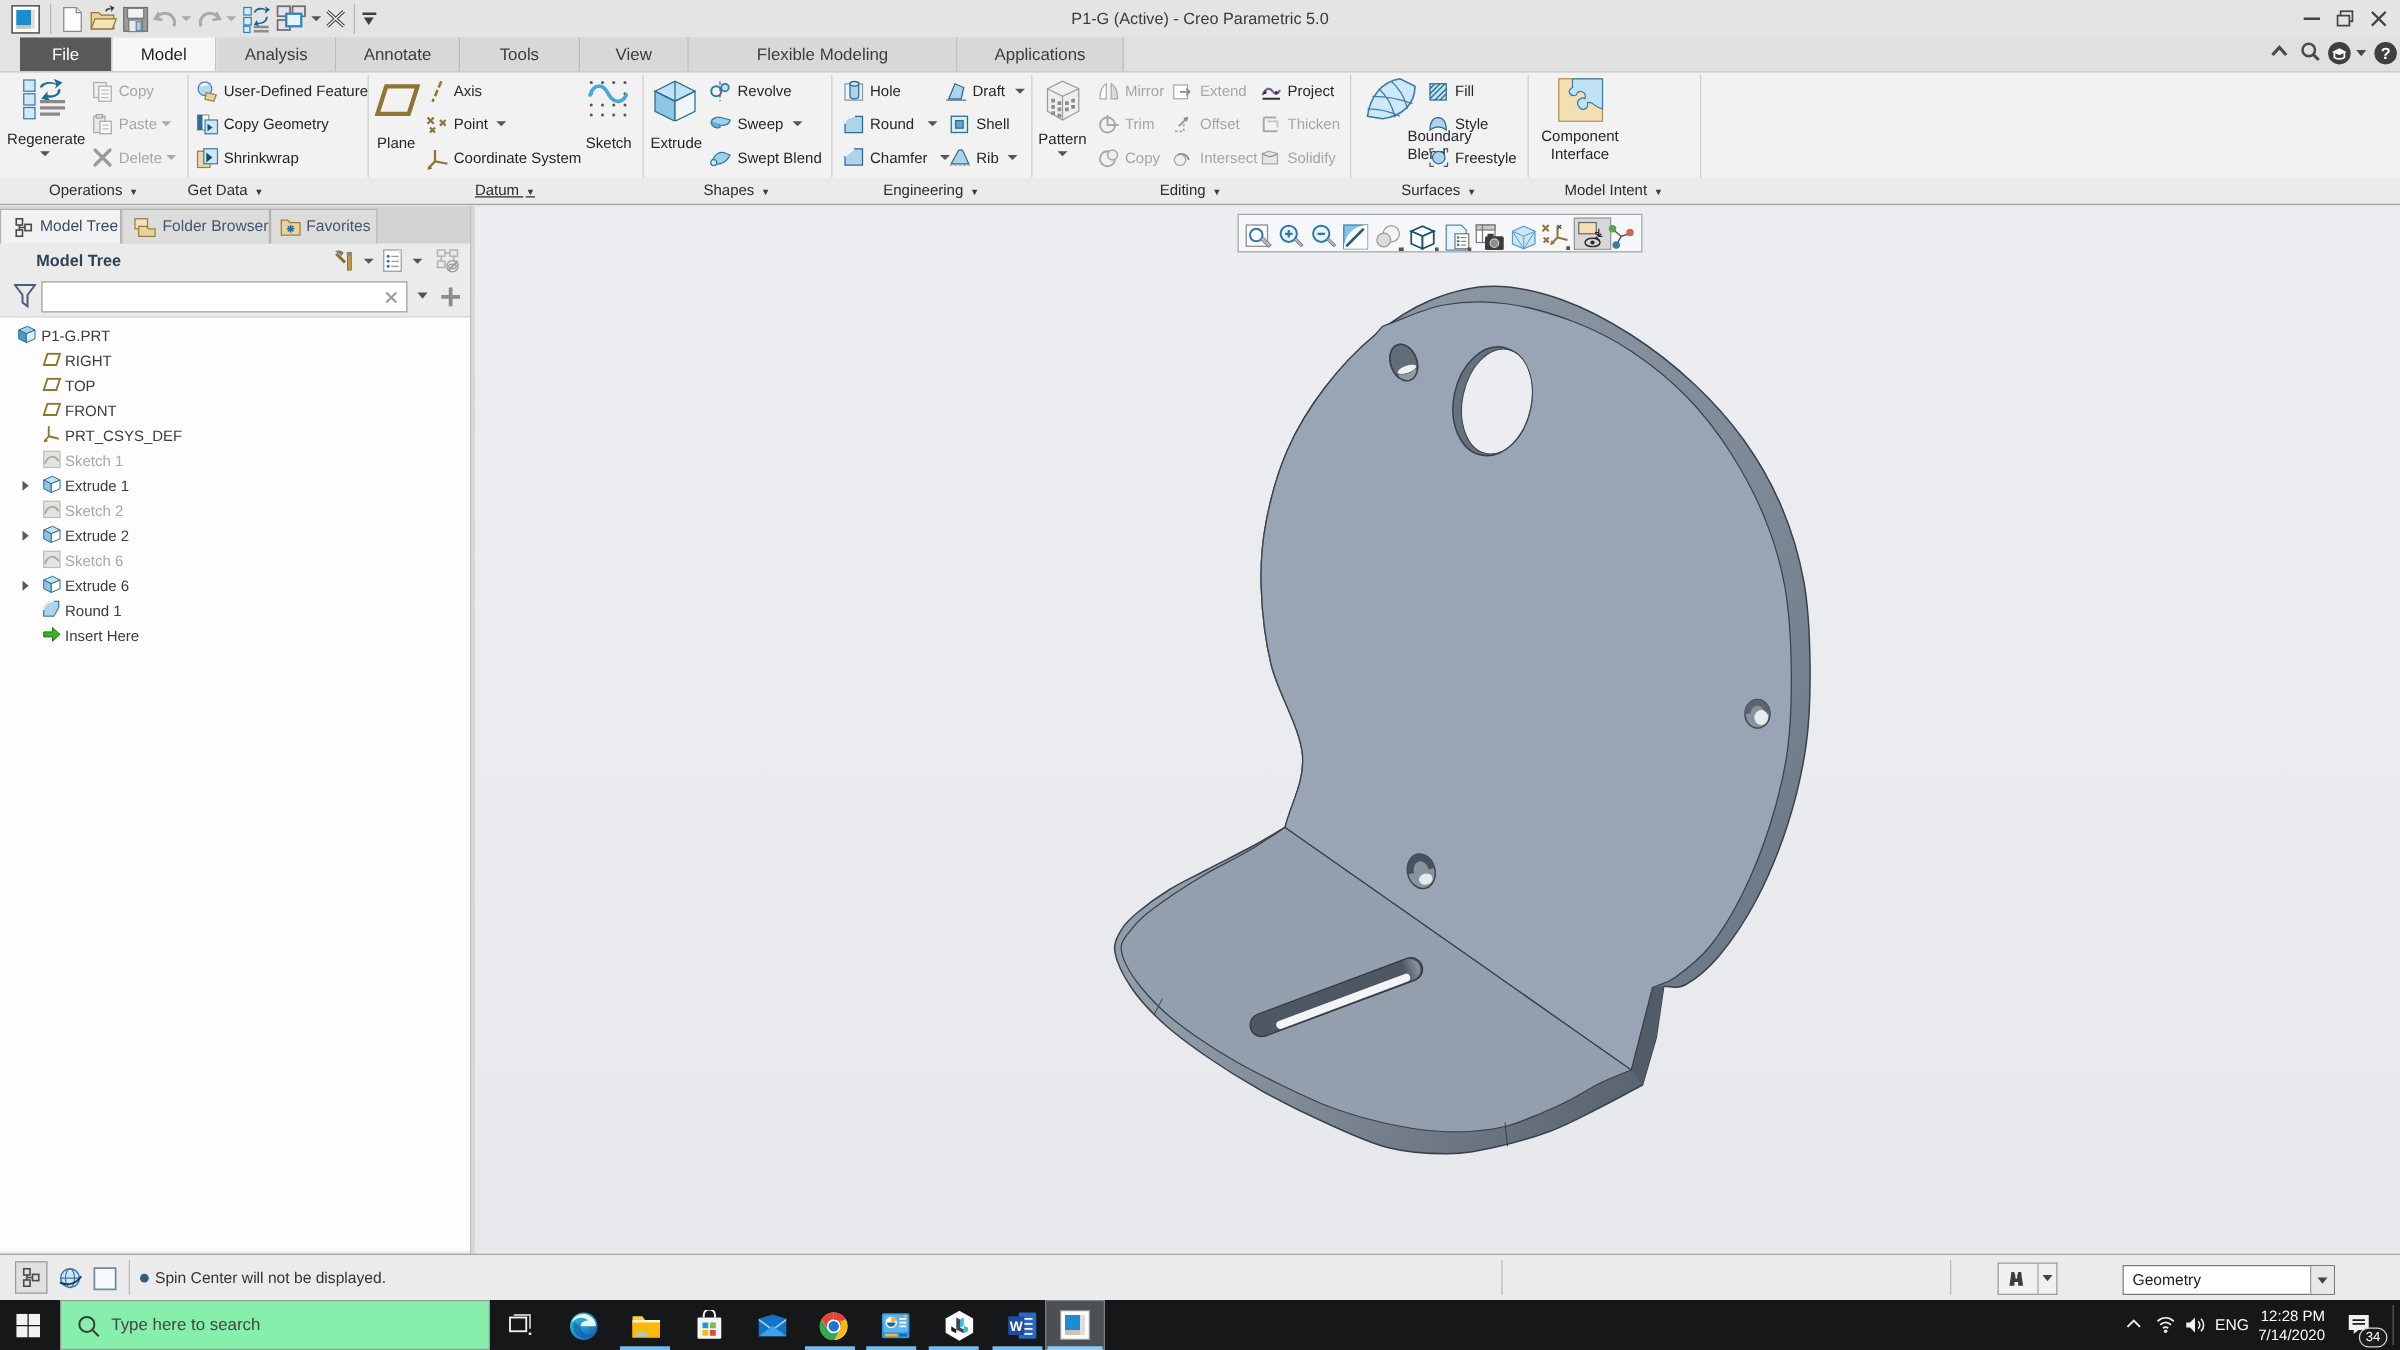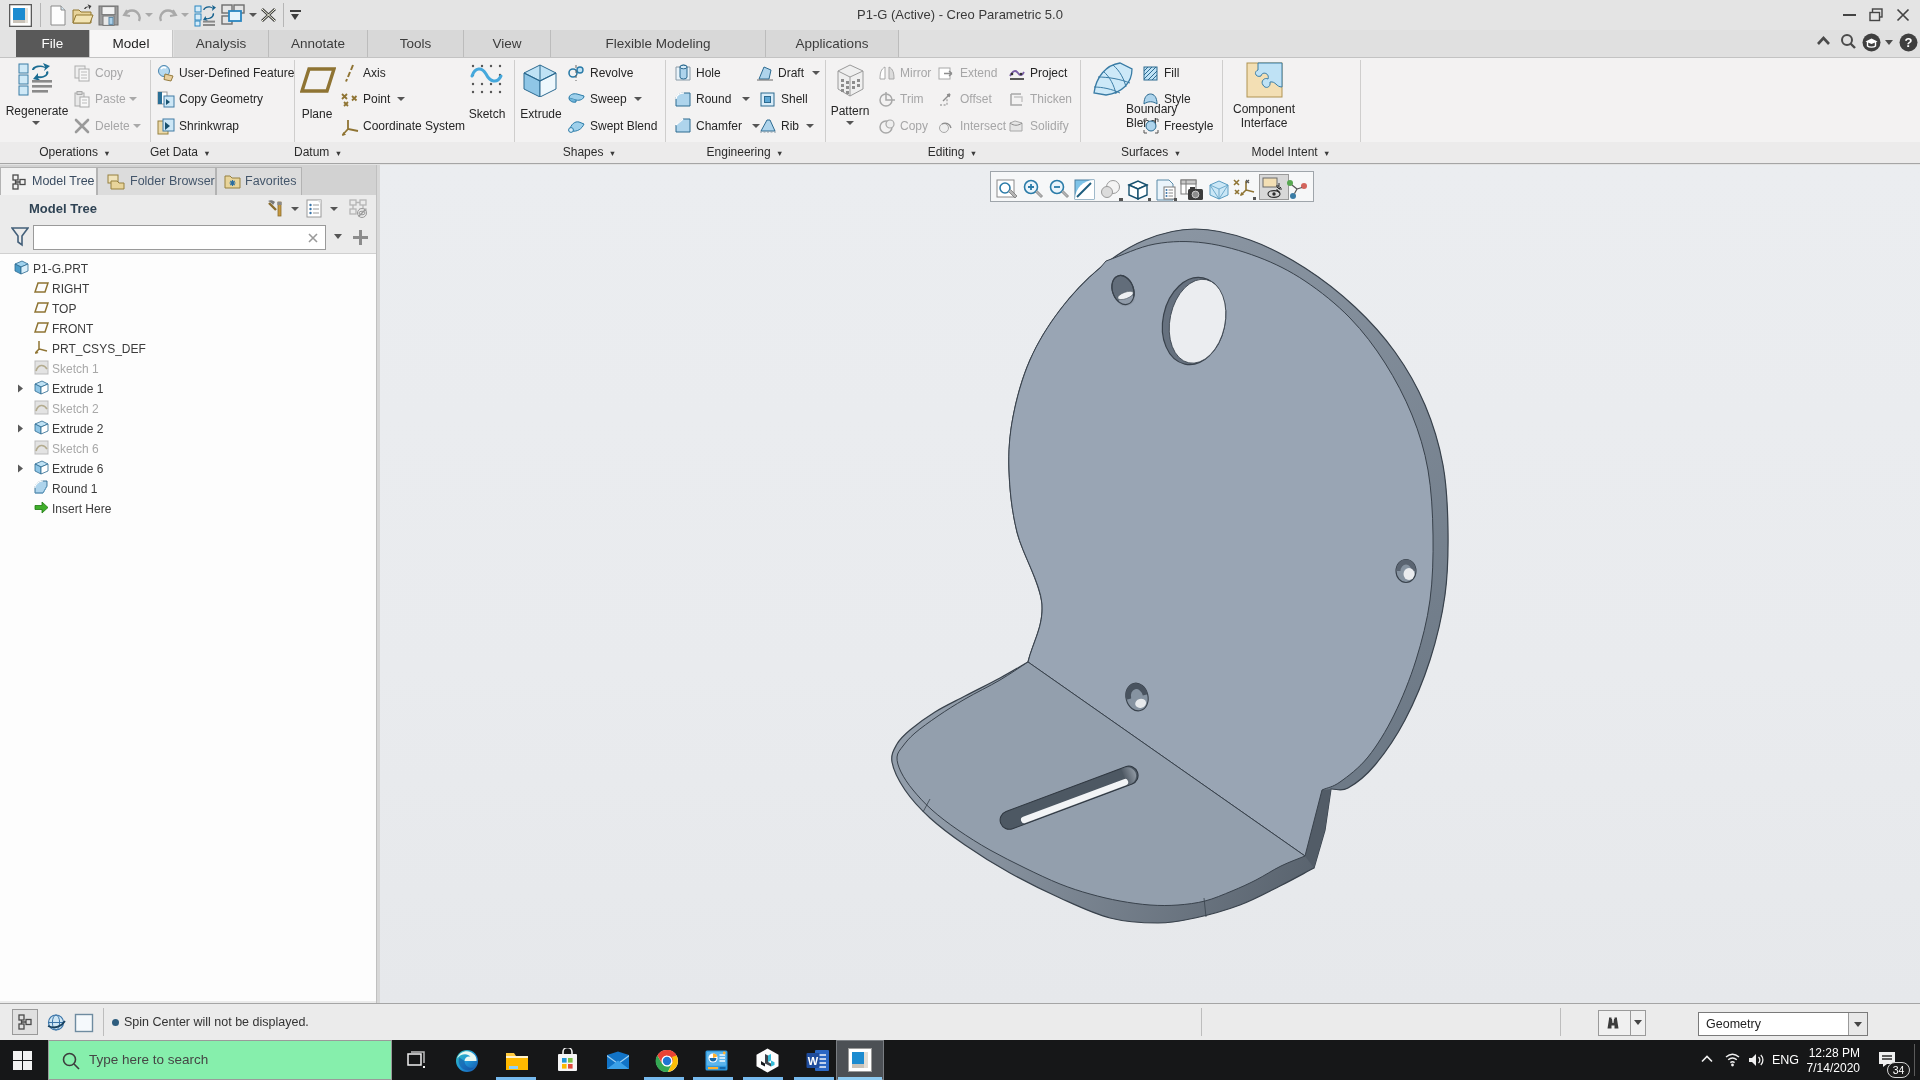--- a/index.html
+++ b/index.html
@@ -434,21 +434,21 @@
     <div class="gsep" style="left:294px;"></div>
     <div class="gsep" style="left:514px;"></div>
     <div class="gsep" style="left:665px;"></div>
     <div class="gsep" style="left:825px;"></div>
     <div class="gsep" style="left:1080px;"></div>
     <div class="gsep" style="left:1222px;"></div>
     <div class="gsep" style="left:1360px;"></div>
     <div id="grouplabels">
       <div class="glabel" style="left:0;width:150px;text-align:center;">Operations <span class="dn">▼</span></div>
       <div class="glabel" style="left:150px;width:144px;text-align:left;">Get Data <span class="dn">▼</span></div>
-      <div class="glabel" style="left:294px;width:220px;">Datum <span class="dn">▼</span></div>
+      <div class="glabel" style="left:294px;width:220px;text-align:center;text-decoration:underline;">Datum <span class="dn">▼</span></div>
       <div class="glabel" style="left:514px;width:151px;text-align:center;">Shapes <span class="dn">▼</span></div>
       <div class="glabel" style="left:665px;width:160px;text-align:center;">Engineering <span class="dn">▼</span></div>
       <div class="glabel" style="left:825px;width:255px;text-align:center;">Editing <span class="dn">▼</span></div>
       <div class="glabel" style="left:1080px;width:142px;text-align:center;">Surfaces <span class="dn">▼</span></div>
       <div class="glabel" style="left:1222px;width:138px;text-align:center;">Model Intent <span class="dn">▼</span></div>
     </div>
   </div>
   <div id="lpanel">
     <div id="ptabs">
       <div class="ptab" id="ptab-active" style="left:0;width:97px;">

